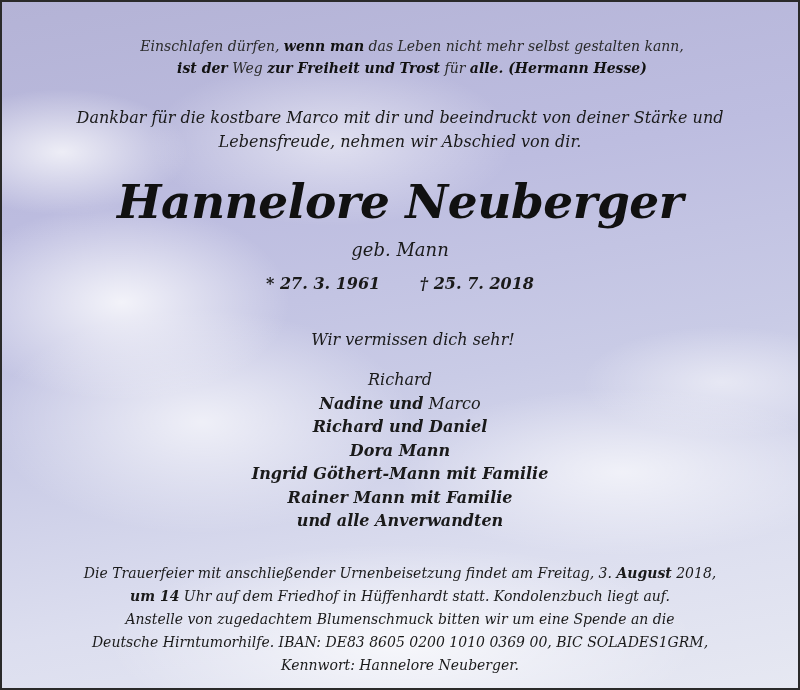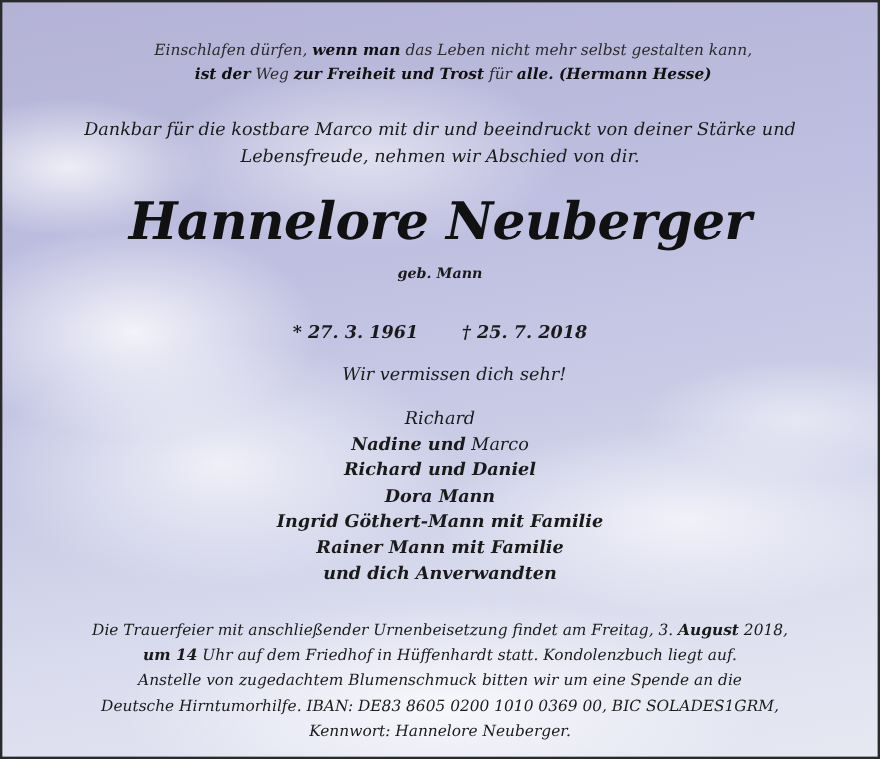--- a/index.html
+++ b/index.html
@@ -22,23 +22,23 @@
     position: absolute; left: 0; top: 0; width: 796px;
     text-align: center;
     font-family: "DejaVu Serif", "Liberation Serif", serif;
     font-style: italic;
     color: #1a1a1a;
   }
   .quote { position: absolute; top: 33px; width: 100%; font-size: 14px; line-height: 22px; color: #2a2a2a; padding-left: 12px; }
   .quote b { color: #111; }
   .thanks { position: absolute; top: 104px; width: 100%; font-size: 16px; line-height: 24px; }
   .name { position: absolute; top: 168px; width: 100%; font-size: 47px; font-weight: bold; line-height: 64px; letter-spacing: -0.5px; color: #111; }
-  .nee { position: absolute; top: 238px; width: 100%; font-size: 13px; font-weight: bold; line-height: 20px; }
+  .nee { position: absolute; top: 238px; width: 100%; font-size: 18px; font-weight: normal; line-height: 20px; }
   .dates { position: absolute; top: 270px; width: 100%; font-size: 16px; font-weight: bold; line-height: 24px; }
-  .dates span { display: inline-block; margin: 18px 17px; }
+  .dates span { display: inline-block; margin: 0 17px; }
   .miss { position: absolute; top: 326px; width: 100%; font-size: 16px; line-height: 24px; margin-left: 13px; }
   .family { position: absolute; top: 366px; width: 100%; font-size: 16px; line-height: 23.5px; }
   .family .light { font-weight: normal; }
   .family .bold { font-weight: bold; }
   .service { position: absolute; top: 560px; width: 100%; font-size: 14px; line-height: 23px; }
   .service b { font-weight: bold; }
 </style>
 </head>
 <body>
 
@@ -65,21 +65,21 @@
 
     <div class="miss">Wir vermissen dich sehr!</div>
 
     <div class="family">
       <div><span class="bold"></span><span class="light">Richard</span></div>
       <div><span class="bold">Nadine und</span><span class="light"> Marco</span></div>
       <div><span class="bold">Richard und Daniel</span><span class="light"></span></div>
       <div><span class="bold">Dora Mann</span><span class="light"></span></div>
       <div><span class="bold">Ingrid Göthert-Mann mit Familie</span><span class="light"></span></div>
       <div><span class="bold">Rainer Mann mit Familie</span><span class="light"></span></div>
-      <div><span class="bold">und dich Anverwandten</span><span class="light"></span></div>
+      <div><span class="bold">und alle Anverwandten</span><span class="light"></span></div>
     </div>
 
     <div class="service">
       <div><span>Die Trauerfeier mit anschließender Urnenbeisetzung findet am Freitag, </span><span>3. </span><b>August</b><span> 2018,</span></div>
       <div><b>um 14</b><span> Uhr auf dem Friedhof in Hüffenhardt statt. Kondolenzbuch liegt auf.</span></div>
       <div>Anstelle von zugedachtem Blumenschmuck bitten wir um eine Spende an die</div>
       <div><span>Deutsche Hirntumor</span><span>hilfe. IBAN: DE83 8605 0200 1010 0369 00, BIC SOLADES1GRM,</span></div>
       <div><span>Kennwort: Hannelore</span><span> Neuberger.</span></div>
     </div>
 

